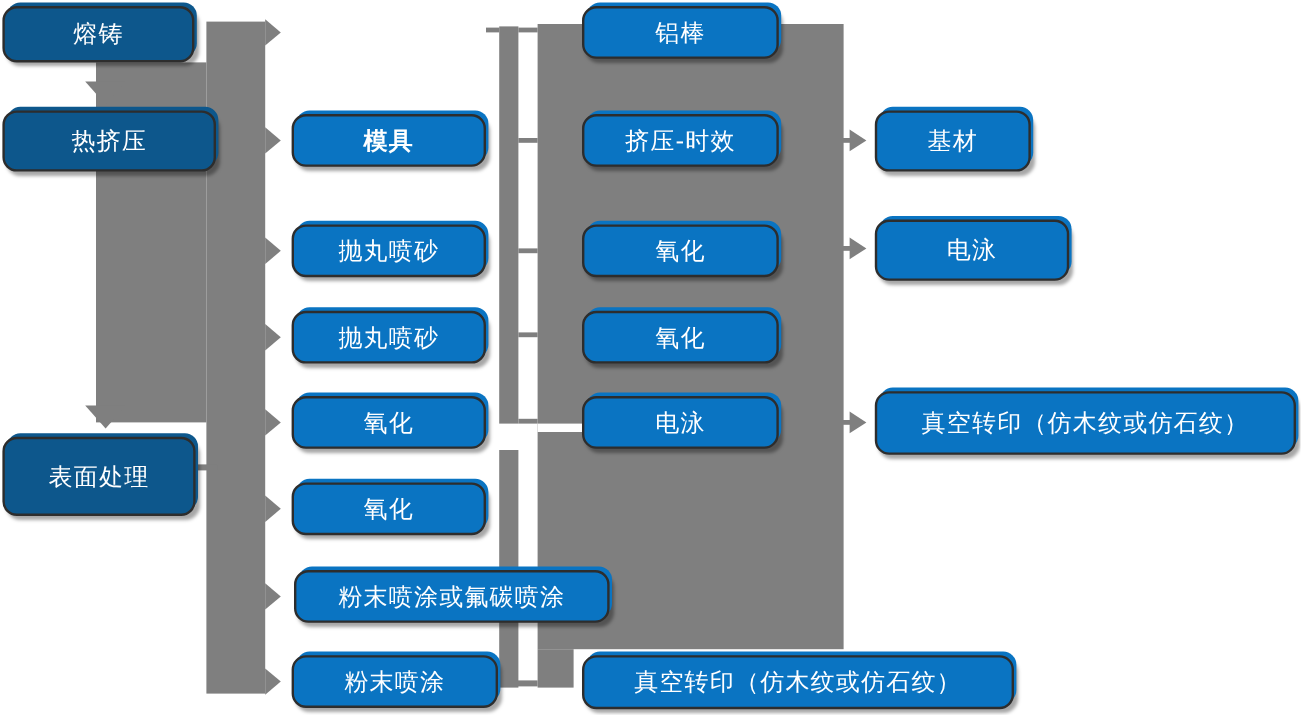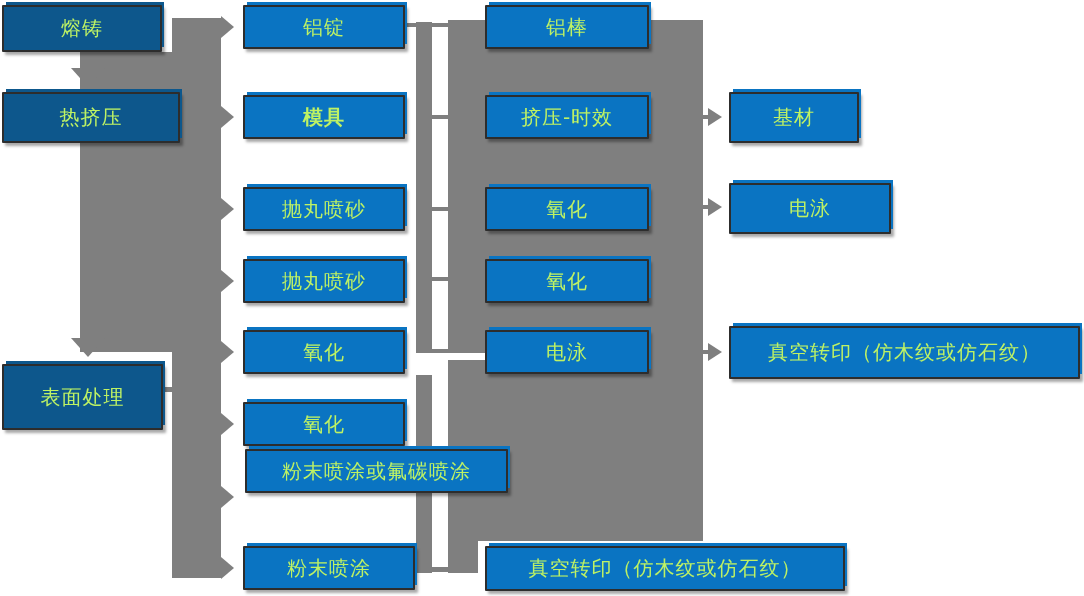--- a/index.html
+++ b/index.html
@@ -6,25 +6,25 @@
   #canvas{
     position:relative;
     width:1084px;height:596px;
     background:#ffffff;
     font-family:"DejaVu Sans",sans-serif;
     overflow:hidden;
   }
   .node{
     position:absolute;
     display:flex;align-items:center;justify-content:center;
-    color:#bef264;
+    color:#ffffff;
     font-size:20px;
     letter-spacing:1px;
     border:2px solid #2d2d2d;
-    border-radius:1px;
+    border-radius:12px;
     box-sizing:border-box;
     z-index:3;
     white-space:nowrap;
   }
   .light{background:#0a74c2;box-shadow:3px -4px 0 -1px #0a74c2, 3px 3px 3px rgba(0,0,0,0.35);}
   .dark{background:#0d578c;box-shadow:3px -4px 0 -1px #0d578c, 3px 3px 3px rgba(0,0,0,0.35);}
   .gray{position:absolute;background:#7f7f7f;z-index:1;}
   .notch{position:absolute;background:#ffffff;z-index:2;}
   .tri{position:absolute;width:0;height:0;z-index:1;}
   .tri-r{border-top:11px solid transparent;border-bottom:11px solid transparent;border-left:13px solid #7f7f7f;}
@@ -70,27 +70,26 @@
   <div class="tri tri-r-sm" style="left:708px;top:108px;"></div>
   <div class="gray" style="left:700px;top:205px;width:10px;height:4px;"></div>
   <div class="tri tri-r-sm" style="left:708px;top:198px;"></div>
   <div class="gray" style="left:700px;top:350px;width:10px;height:4px;"></div>
   <div class="tri tri-r-sm" style="left:708px;top:343px;"></div>
 
   <div class="node dark" style="left:2px;top:5px;width:160px;height:47px;">熔铸</div>
   <div class="node dark" style="left:2px;top:92px;width:178px;height:51px;">热挤压</div>
   <div class="node dark" style="left:2px;top:364px;width:161px;height:66px;">表面处理</div>
 
-  <div class="node light" style="left:243px;top:5px;width:162px;height:44px;">铝锭</div>
   <div class="node light" style="left:243px;top:95px;width:162px;height:44px;font-weight:bold;">模具</div>
   <div class="node light" style="left:243px;top:187px;width:162px;height:44px;">抛丸喷砂</div>
   <div class="node light" style="left:243px;top:259px;width:162px;height:44px;">抛丸喷砂</div>
   <div class="node light" style="left:243px;top:330px;width:162px;height:44px;">氧化</div>
   <div class="node light" style="left:243px;top:402px;width:162px;height:44px;">氧化</div>
-  <div class="node light" style="left:245px;top:449px;width:263px;height:44px;">粉末喷涂或氟碳喷涂</div>
+  <div class="node light" style="left:245px;top:475px;width:263px;height:44px;">粉末喷涂或氟碳喷涂</div>
   <div class="node light" style="left:243px;top:546px;width:172px;height:44px;">粉末喷涂</div>
 
   <div class="node light" style="left:485px;top:5px;width:164px;height:44px;">铝棒</div>
   <div class="node light" style="left:485px;top:95px;width:164px;height:44px;">挤压-时效</div>
   <div class="node light" style="left:485px;top:187px;width:164px;height:44px;">氧化</div>
   <div class="node light" style="left:485px;top:259px;width:164px;height:44px;">氧化</div>
   <div class="node light" style="left:485px;top:330px;width:164px;height:44px;">电泳</div>
   <div class="node light" style="left:485px;top:546px;width:360px;height:45px;">真空转印（仿木纹或仿石纹）</div>
 
   <div class="node light" style="left:729px;top:92px;width:130px;height:51px;">基材</div>

